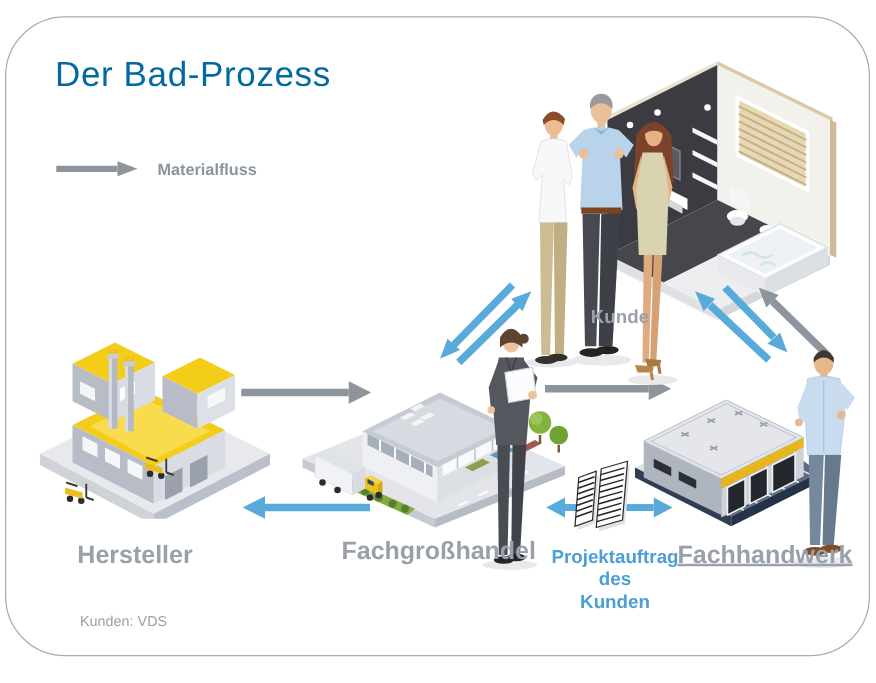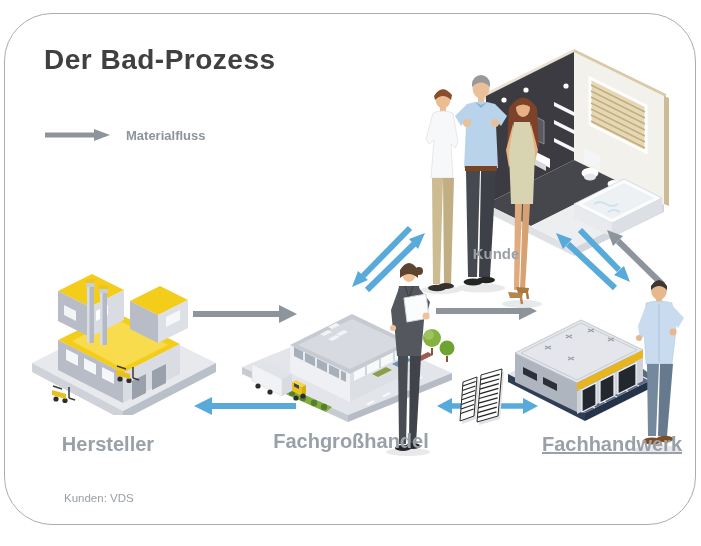--- a/index.html
+++ b/index.html
@@ -1,21 +1,21 @@
 <!DOCTYPE html>
 <html><head>
 <meta charset="utf-8">
 <style>
   html,body{margin:0;padding:0;background:#ffffff;}
   .canvas{position:relative;width:701px;height:546px;background:#fff;overflow:hidden;
           font-family:"Liberation Sans",sans-serif;}
   .frame{position:absolute;left:4px;top:13px;width:690px;height:510px;
          border:1.5px solid #a8adb4;border-radius:48px;background:#fff;}
-  .title{position:absolute;left:44px;top:44px;font-size:28px;font-weight:bold;
-         color:#404040;letter-spacing:.5px;text-align:right;}
+  .title{position:absolute;left:44px;top:44px;font-size:28px;font-weight:normal;
+         color:#0369a1;letter-spacing:.5px;text-align:right;}
   .legend{position:absolute;left:44px;top:126px;}
   .legend-row{display:flex;align-items:center;height:18px;margin-bottom:6px;}
   .legend-row svg{display:block;}
   .legend-label{margin-left:12px;font-size:13px;font-weight:bold;}
   .legend-label.info{color:#459bd1;}
   .legend-label.mat{color:#8c949d;}
   .node-label{position:absolute;font-size:20px;font-weight:bold;color:#99a0a9;
               text-align:center;}
   .lbl-kunde{left:436px;top:245px;width:120px;font-size:15px;}
   .lbl-hersteller{left:28px;top:433px;width:160px;}
@@ -433,15 +433,18 @@
       <ellipse cx="32" cy="165" rx="9" ry="3.5" fill="#7d4e26"></ellipse>
       <ellipse cx="45" cy="163" rx="8.5" ry="3.3" fill="#7d4e26"></ellipse>
     </svg>
   </div>
 
   <div class="node-label lbl-kunde">Kunde</div>
   <div class="node-label lbl-hersteller">Hersteller</div>
   <div class="node-label lbl-fgh">Fachgroßhandel</div>
   <div class="node-label lbl-fhw">Fachhandwerk</div>
 
+  <div class="projekt">Projektauftrag
+des
+Kunden</div>
 
   <div class="quelle">Kunden: VDS</div>
 </div>
 
 </body></html>

